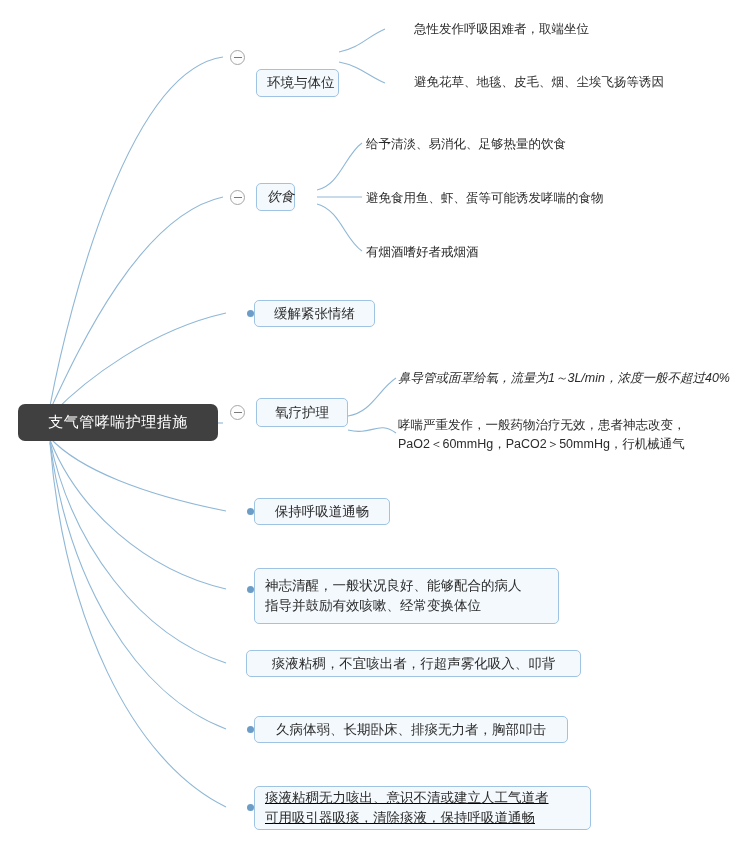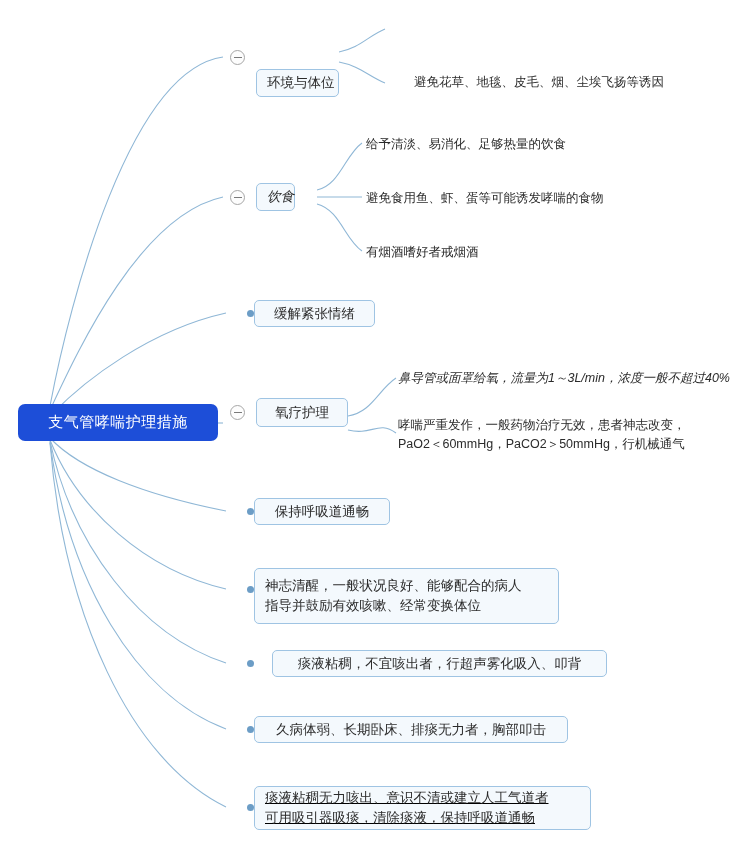--- a/index.html
+++ b/index.html
@@ -28,21 +28,21 @@
     pointer-events: none;
   }
 
   
   .root-node {
     position: absolute;
     left: 18px;
     top: 404px;
     width: 200px;
     height: 37px;
-    background: #1d4ed8;
+    background: #404040;
     border-radius: 7px;
     display: flex;
     align-items: center;
     justify-content: center;
     box-sizing: border-box;
   }
   .root-node .root-label {
     color: #ffffff;
     font-size: 15px;
     letter-spacing: 0.5px;
@@ -146,20 +146,23 @@
 
   <div class="root-node">
     <span class="root-label">支气管哮喘护理措施</span>
   </div>
 
   <div class="toggle" style="left:230px; top:50px;"></div>
   <div class="node center" style="left:256px; top:43px; width:83px; height:28px;margin-top:26px;">
     <span class="line">环境与体位</span>
   </div>
 
+  <div class="leaf" style="left:414px; top:19px; height:20px;">
+    <span class="line">急性发作呼吸困难者，取端坐位</span>
+  </div>
   <div class="leaf" style="left:414px; top:72px; height:20px;justify-content:center;">
     <span class="line">避免花草、地毯、皮毛、烟、尘埃飞扬等诱因</span>
   </div>
 
   <div class="toggle" style="left:230px; top:190px;"></div>
   <div class="node center" style="left:256px; top:183px; width:39px; height:28px;font-style:italic;">
     <span class="line">饮食</span>
   </div>
 
   <div class="leaf" style="left:366px; top:134px; height:20px;">
@@ -195,21 +198,21 @@
     <span class="line">保持呼吸道通畅</span>
   </div>
 
   <div class="dot" style="left:247px; top:586px;"></div>
   <div class="node" style="left:254px; top:568px; width:305px; height:56px;">
     <span class="line">神志清醒，一般状况良好、能够配合的病人</span>
     <span class="line">指导并鼓励有效咳嗽、经常变换体位</span>
   </div>
 
   <div class="dot" style="left:247px; top:660px;"></div>
-  <div class="node center" style="left:272px; top:650px; width:335px; height:27px;">
+  <div class="node center" style="left:246px; top:650px; width:335px; height:27px;">
     <span class="line">痰液粘稠，不宜咳出者，行超声雾化吸入、叩背</span>
   </div>
 
   <div class="dot" style="left:247px; top:726px;"></div>
   <div class="node center" style="left:254px; top:716px; width:314px; height:27px;">
     <span class="line">久病体弱、长期卧床、排痰无力者，胸部叩击</span>
   </div>
 
   <div class="dot" style="left:247px; top:804px;"></div>
   <div class="node" style="left:254px; top:786px; width:337px; height:44px;text-decoration:underline;">

